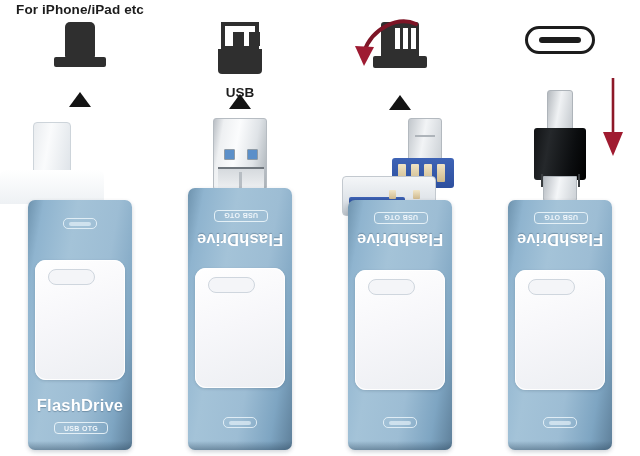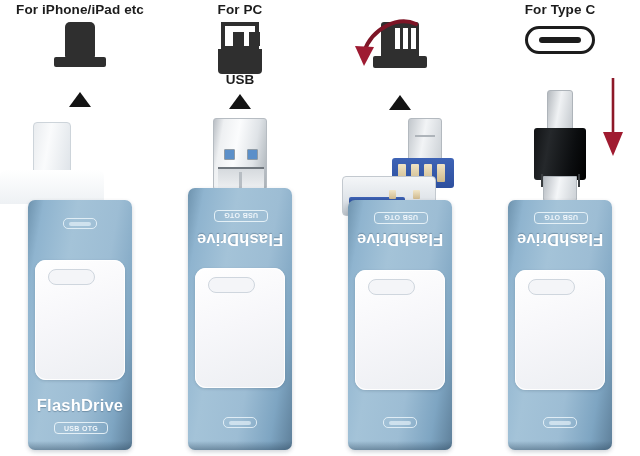--- a/index.html
+++ b/index.html
@@ -423,33 +423,32 @@
       <div class="panel" style="top:60px;">
         <div class="notch"></div>
       </div>
       <div class="brand" style="top:196px;">FlashDrive</div>
       <div class="otg" style="top:222px;">USB OTG</div>
     </div>
   </div>
 
   <div class="column col-2">
 
-    <div class="head-title">For PC</div>
 
     <div class="icon-wrap" style="top:22px;">
       <div class="ic-usb">
         <div class="shell">
           <div class="pin p1"></div>
           <div class="pin p2"></div>
         </div>
         <div class="body"></div>
       </div>
     </div>
 
-    <div class="sub-title" style="top:72px;">USB</div>
+    <div class="sub-title" style="top:85px;">USB</div>
 
     <div class="tri" style="top:94px;">
         <i></i>
       </div>
 
     <div class="conn-usb" style="top:118px; height:72px;">
       <div class="shell">
         <div class="win w1"></div>
         <div class="win w2"></div>
         <div class="tongue">
@@ -519,21 +518,20 @@
         <div class="notch"></div>
       </div>
       <div class="slot-mark slot-bottom">
         <div class="fill"></div>
       </div>
     </div>
   </div>
 
   <div class="column col-4">
 
-    <div class="head-title">For Type C</div>
 
     <div class="icon-wrap" style="top:26px;">
       <div class="ic-typec">
         <div class="outline"></div>
         <div class="bar"></div>
       </div>
     </div>
 
     <div class="conn-typec" style="top:90px; height:115px;">
       <div class="silver-top"></div>

